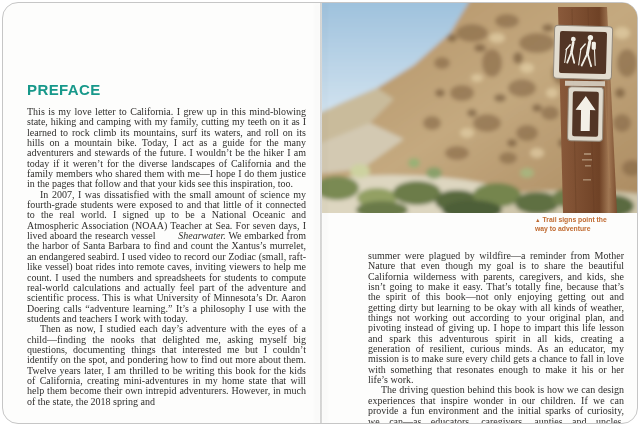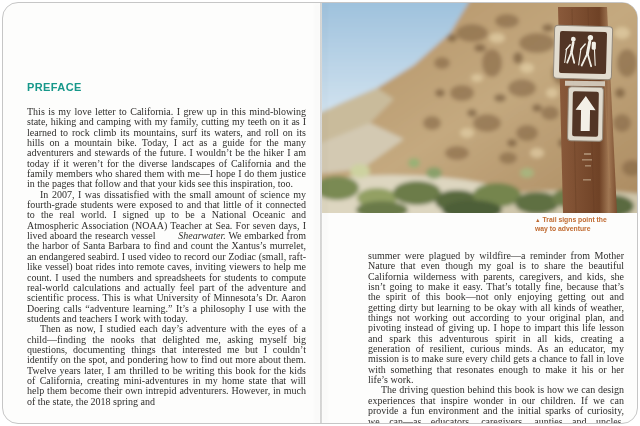--- a/index.html
+++ b/index.html
@@ -6,21 +6,21 @@
   .canvas{position:relative;width:640px;height:426px;background:#ffffff;font-family:"Liberation Serif",serif;}
   .spread{position:absolute;left:2px;top:2px;width:636px;height:422px;box-sizing:border-box;
           background:#fdfdfc;border:1px solid #c6c6c6;border-radius:16px;overflow:hidden;}
   .page{position:absolute;top:0;height:100%;}
   .left-page{left:0;width:318px;}
   .right-page{left:319px;width:317px;}
   .spine{position:absolute;left:317px;top:0;width:2px;height:100%;
          background:linear-gradient(to right,rgba(0,0,0,.10),rgba(0,0,0,.22),rgba(0,0,0,.08));
          box-shadow:-4px 0 5px rgba(0,0,0,.05),4px 0 5px rgba(0,0,0,.05);z-index:4;}
   h1.preface{position:absolute;left:24px;top:78px;margin:0;
-      font-family:"Liberation Sans",sans-serif;font-size:11px;font-weight:700;
+      font-family:"Liberation Sans",sans-serif;font-size:15px;font-weight:700;
       letter-spacing:.4px;color:#17988a;}
   .body-text{color:#2f2e2c;font-size:10px;line-height:10.35px;text-align:justify;}
   .body-text p{margin:0;}
   .body-text p.indent{text-indent:13px;}
   .left-text{position:absolute;left:24px;top:104px;width:279px;}
   .right-text{position:absolute;left:46px;top:248px;width:256px;}
   .photo{position:absolute;left:0;top:0;width:317px;height:210px;overflow:hidden;background:#b39369;}
   .caption{position:absolute;left:213px;top:213px;width:82px;
       font-family:"Liberation Sans",sans-serif;font-size:6.8px;font-weight:700;
       line-height:8.8px;color:#c06a30;}

